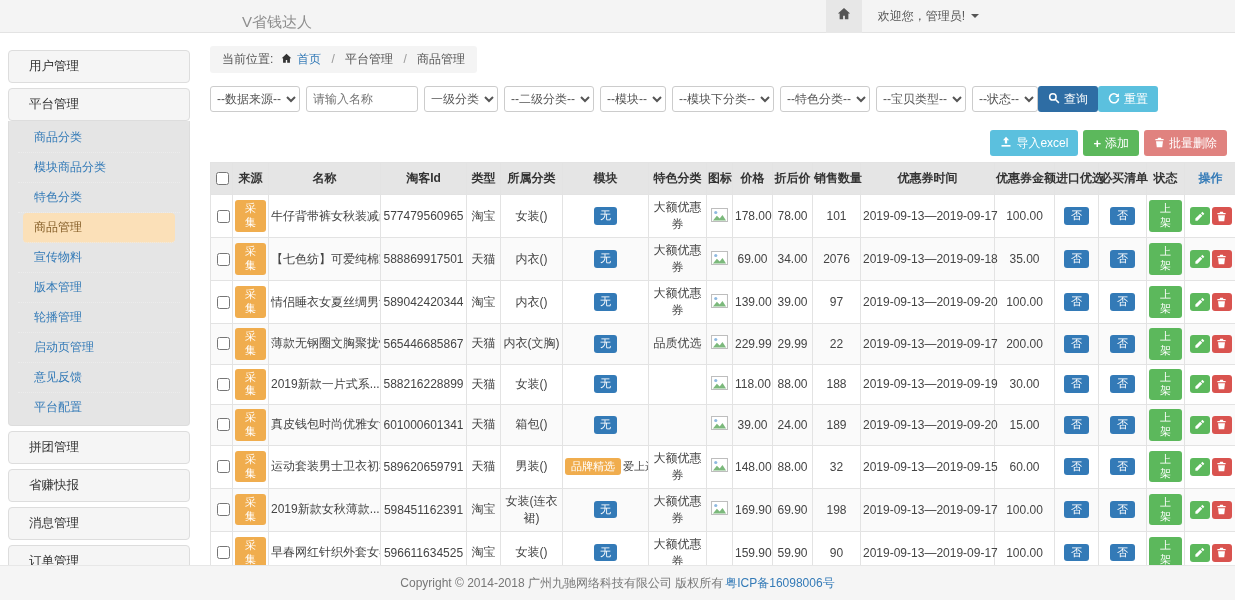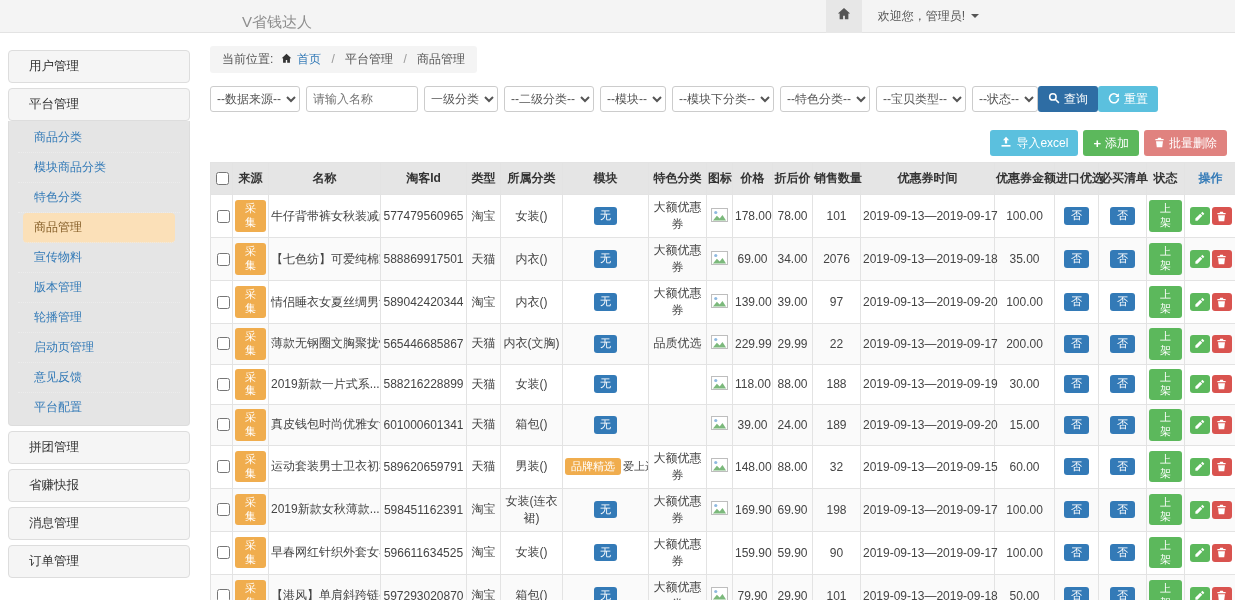--- a/index.html
+++ b/index.html
@@ -551,14 +551,18 @@
                 </svg>
               </a></td>
           </tr>
         </tbody>
     </table>
 
     
 
   </div>
 
+  <div class="footer">
+    <span>Copyright © 2014-2018 广州九驰网络科技有限公司 版权所有</span>
+    <a>粤ICP备16098006号</a>
+  </div>
 
 </div>
 
 </body></html>

